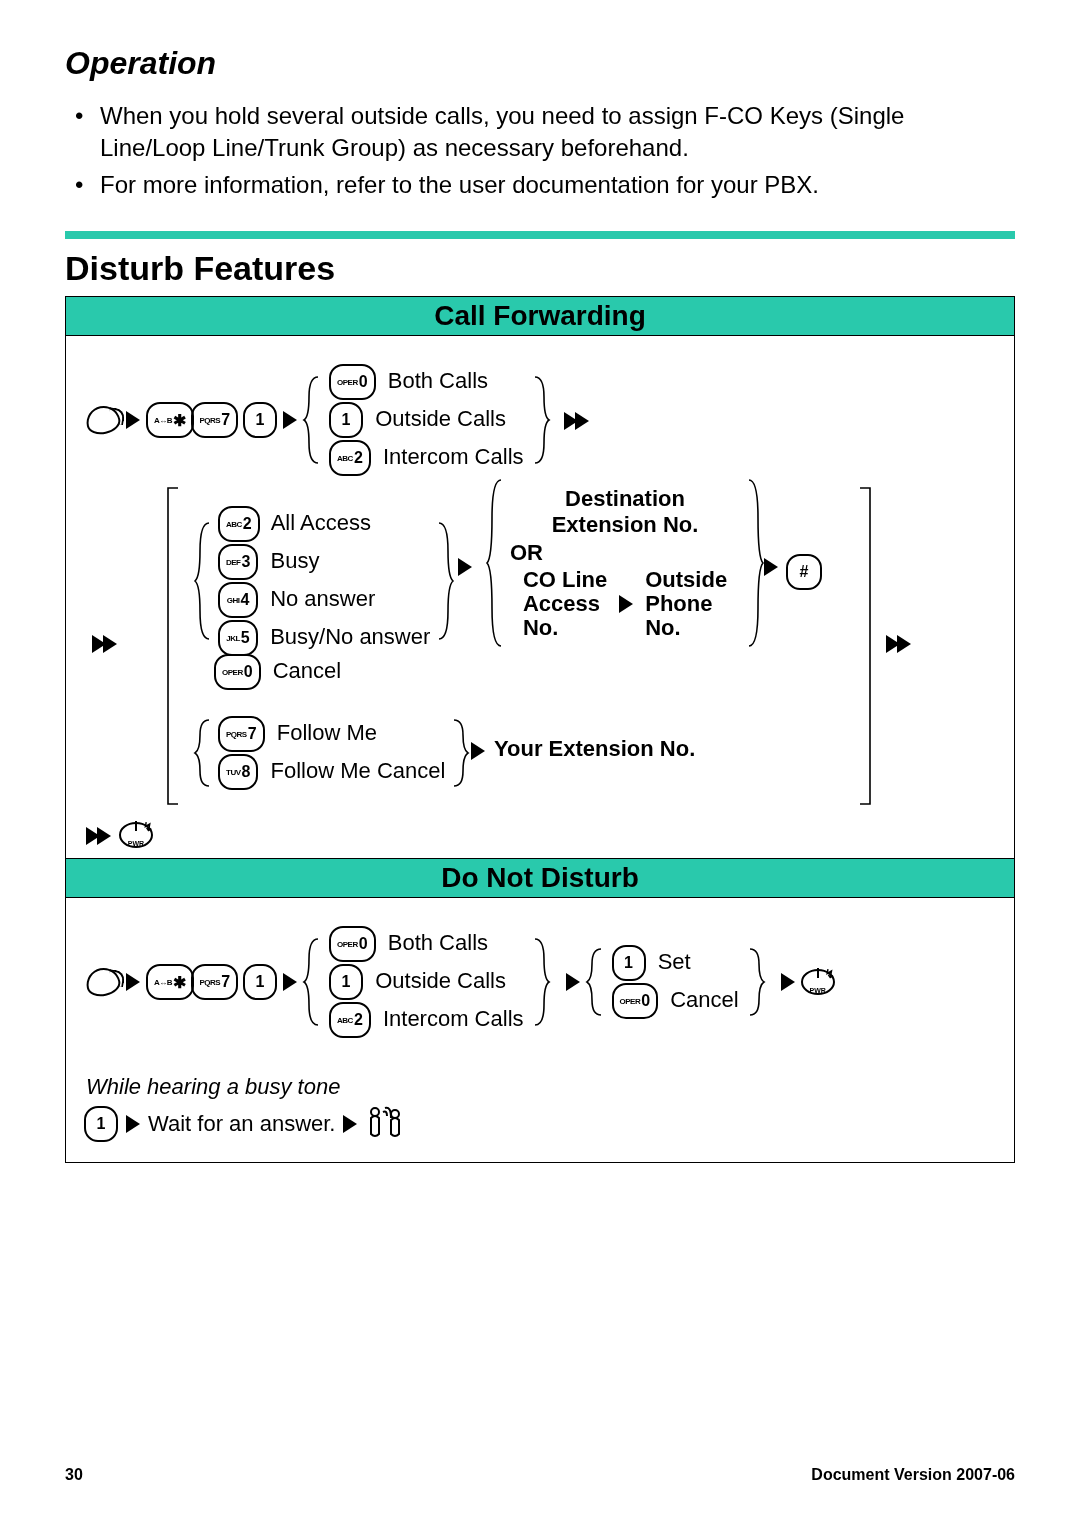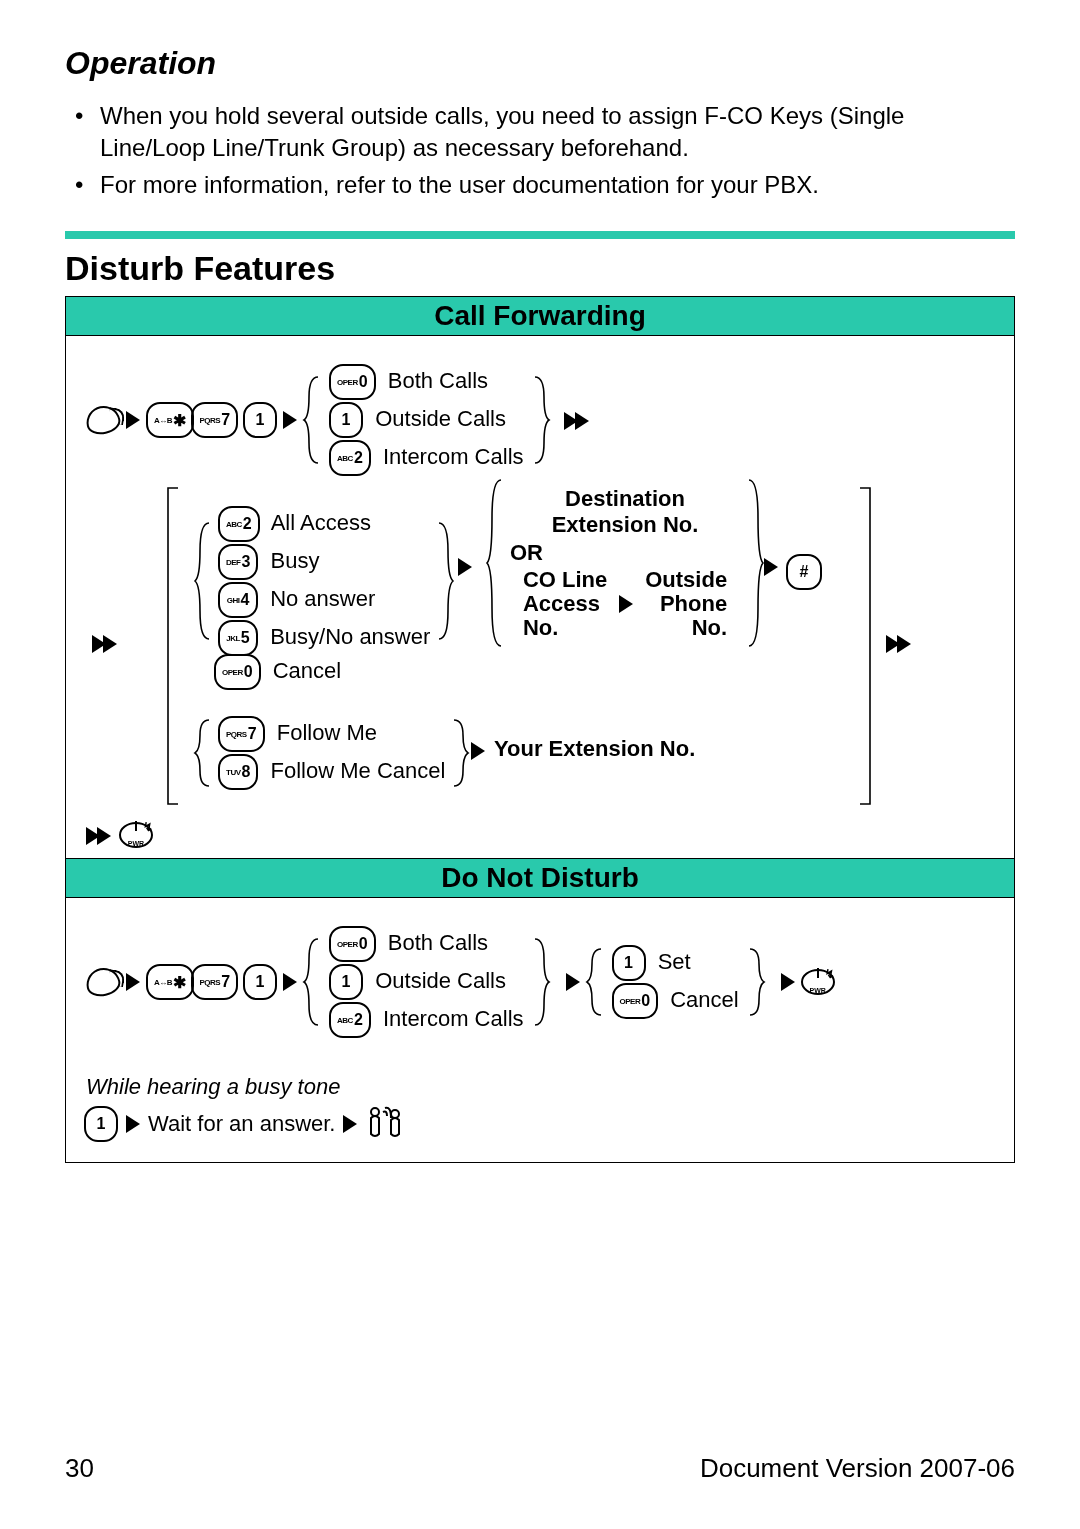--- a/index.html
+++ b/index.html
@@ -153,21 +153,22 @@
   .option-line .keycap { margin-right: 6px; }
   .bold-label { font-weight: bold; font-size: 22px; }
 
   
   .footer {
     position: absolute;
     left: 65px; right: 65px;
     bottom: 45px;
     display: flex;
     justify-content: space-between;
-    font-size: 26px;
+    font-size: 16px;
+    font-weight: bold;
   }
 
   
   .cf-row1 {
     display: flex; align-items: center;
     padding-left: 10px; padding-top: 20px;
   }
   .seq { display: inline-flex; align-items: center; gap: 5px; }
   .vgap { display:flex; flex-direction:column; gap:2px; }
 
@@ -339,21 +340,21 @@
         </svg>
         <div style="width:230px;">
           <div class="bold-label" style="text-align:center; white-space:pre-line;">Destination
 Extension No.</div>
           <div class="bold-label" style="text-align:left; margin:2px 0;">OR</div>
           <div style="display:flex; align-items:center; justify-content:center; gap:12px;">
             <div class="bold-label" style="white-space:pre-line; line-height:1.1;">CO Line
 Access
 No.</div>
             <span class="tri"></span>
-            <div class="bold-label" style="white-space:pre-line; line-height:1.1;text-align:right;">Outside
+            <div class="bold-label" style="white-space:pre-line; line-height:1.1;">Outside
 Phone
 No.</div>
           </div>
         </div>
         <svg class="brace-svg" width="20" height="170">
           <path d="M5,2 Q14,2 14,40 Q14,80 19,85 Q14,90 14,130 Q14,168 5,168"></path>
         </svg>
       </div>
 
       <span class="tri" style="position:absolute; left:678px; top:72px;"></span>

